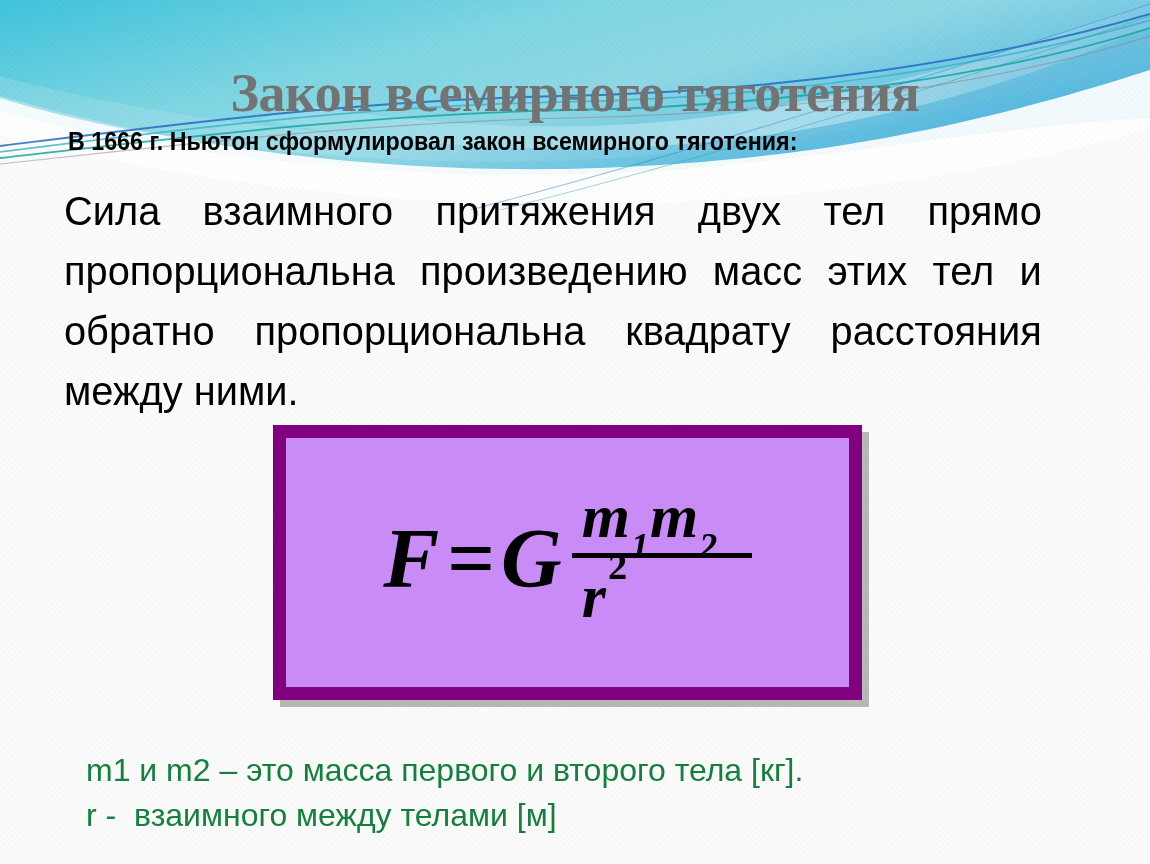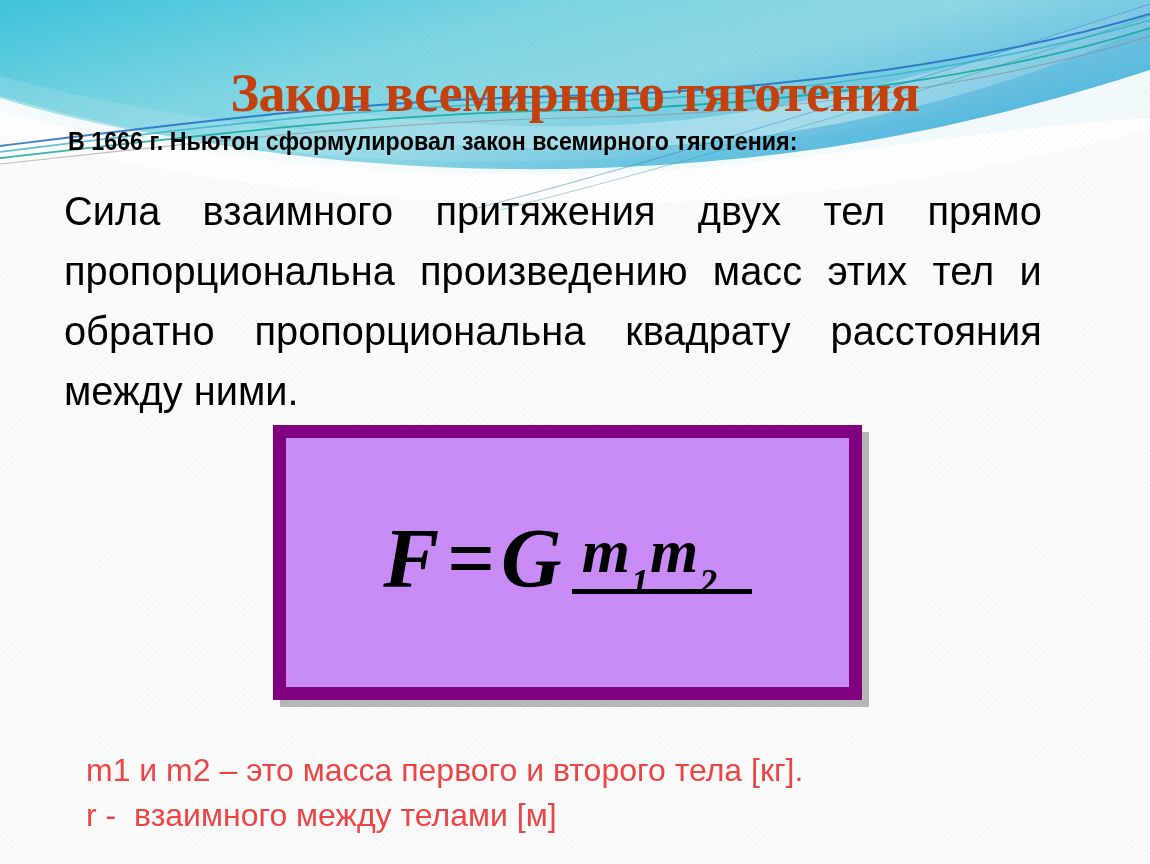--- a/index.html
+++ b/index.html
@@ -45,21 +45,21 @@
     position: absolute;
     left: 0;
     right: 0;
     top: 66px;
     z-index: 10;
     text-align: center;
     font-family: "Liberation Serif", serif;
     font-weight: bold;
     font-size: 54px;
     line-height: 1.0;
-    color: #c2410c;
+    color: #737373;
     letter-spacing: -0.5px;
   }
 
   
   #subtitle {
     position: absolute;
     left: 68px;
     top: 128px;
     z-index: 10;
     font-family: "Liberation Sans", sans-serif;
@@ -177,21 +177,21 @@
 
   
   #legend {
     position: absolute;
     left: 86px;
     top: 748px;
     z-index: 10;
     font-family: "Liberation Sans", sans-serif;
     font-size: 32px;
     line-height: 1.42;
-    color: #ef4444;
+    color: #15803d;
   }
   #legend .legend-line { white-space: pre; }
 </style>
 </head>
 <body>
 
 <div id="slide">
 
   <div id="header-decoration">
     <svg viewBox="0 0 1150 210" preserveAspectRatio="none" xmlns="http://www.w3.org/2000/svg">
@@ -246,20 +246,21 @@
   <div id="statement">Сила взаимного притяжения двух тел прямо пропорциональна произведению масс этих тел и обратно пропорциональна квадрату расстояния между ними.</div>
 
   <div id="formula-box">
     <div class="formula">
       <span class="lhs">F</span>
       <span class="eq">=</span>
       <span class="gconst">G</span>
       <span class="fraction">
         <span class="numerator"><span>m</span><span class="sub">1</span><span>m</span><span class="sub">2</span></span>
         <span class="fbar"></span>
+        <span class="denominator"><span>r</span><span class="sup">2</span></span>
       </span>
     </div>
   </div>
 
   <div id="legend">
     <div class="legend-line">m1 и m2 – это масса первого и второго тела [кг].</div>
     <div class="legend-line">r -  взаимного между телами [м]</div>
   </div>
 
   <div id="paper-texture"></div>

